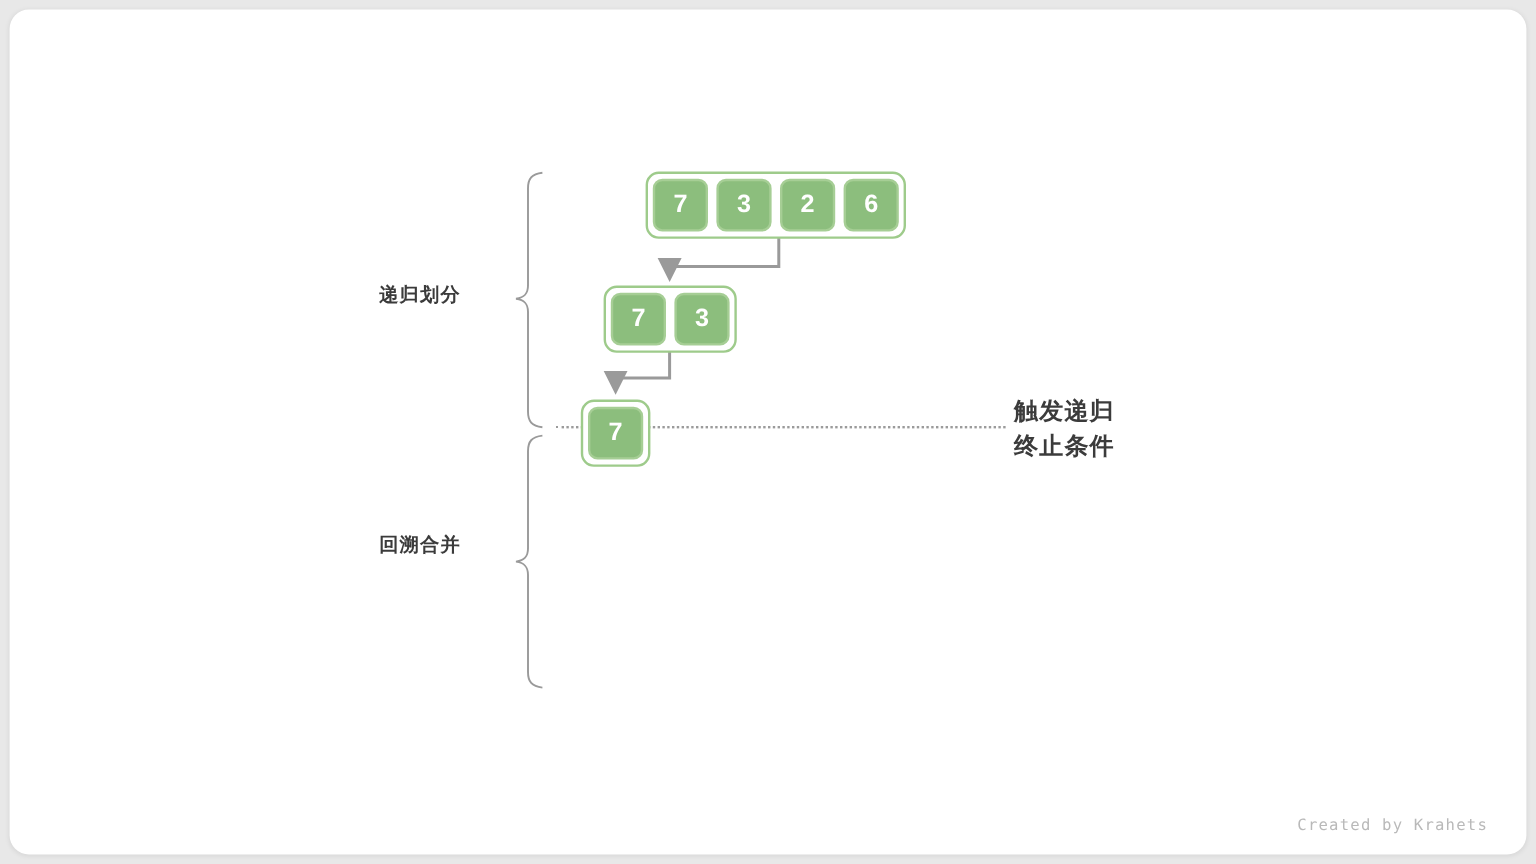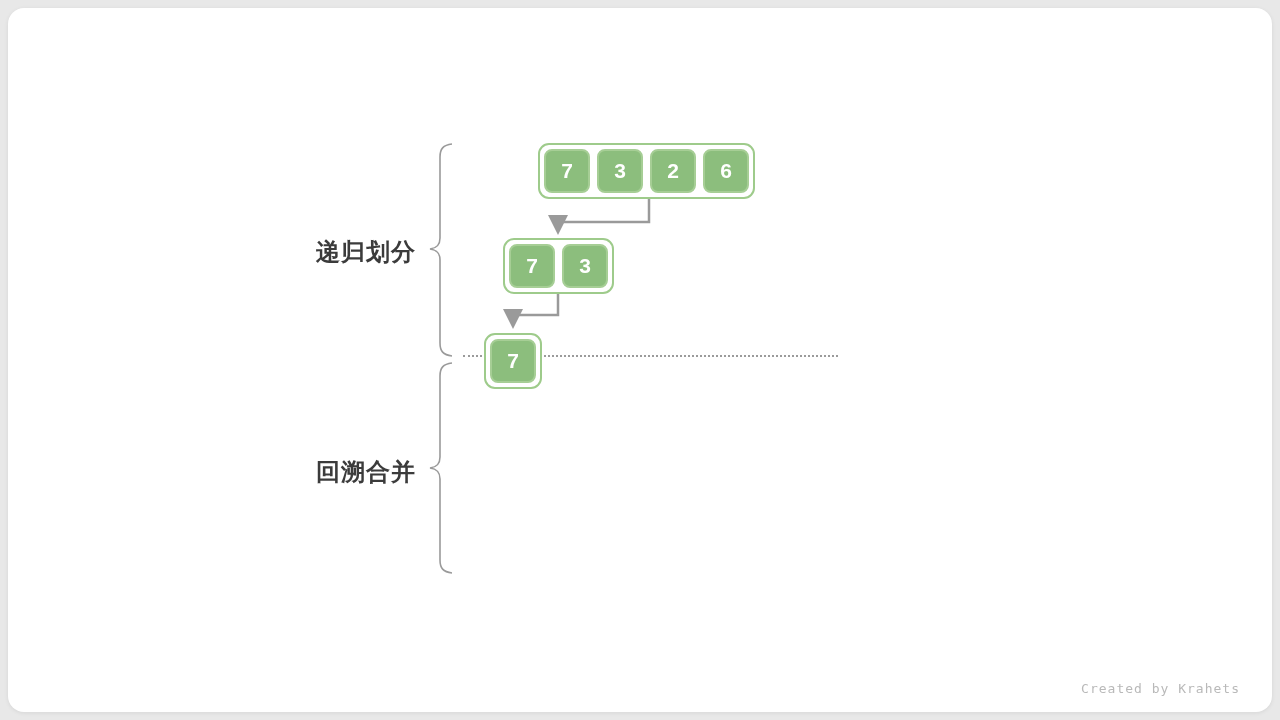--- a/index.html
+++ b/index.html
@@ -42,27 +42,27 @@
     font-size: 21px;
     display: flex;
     align-items: center;
     justify-content: center;
   }
   .g1 { left: 530px; top: 135px; }
   .g2 { left: 495px; top: 230px; }
   .g3 { left: 476px; top: 325px; }
   .side-label {
     position: absolute;
-    font-size: 24px;
+    font-size: 16px;
     font-weight: bold;
     color: #3b3b3b;
     letter-spacing: 1px;
   }
   .lbl-divide { left: 308px; top: 228px; }
-  .lbl-merge  { left: 308px; top: 448px; }
+  .lbl-merge  { left: 308px; top: 436px; }
   .dotted-line {
     position: absolute;
     left: 455px; top: 347px;
     width: 375px; height: 0;
     border-top: 2px dotted #9b9b9b;
   }
   .terminate {
     position: absolute;
     left: 837px; top: 321px;
     font-size: 20px;
@@ -116,16 +116,20 @@
 
   <div class="group g2">
     <div class="box">7</div>
     <div class="box">3</div>
   </div>
 
   <div class="group g3">
     <div class="box">7</div>
   </div>
 
+  <div class="terminate">
+    <div>触发递归</div>
+    <div>终止条件</div>
+  </div>
 
   <div class="watermark">Created by Krahets</div>
 
 </div>
 
 </body></html>

